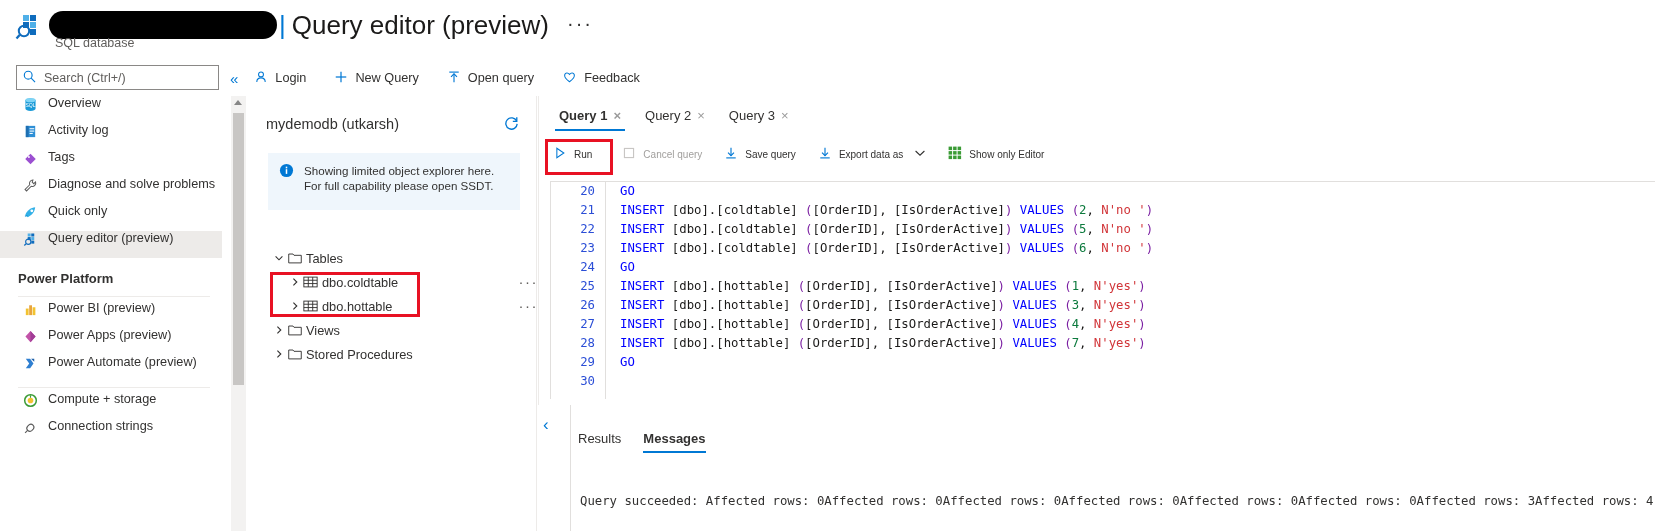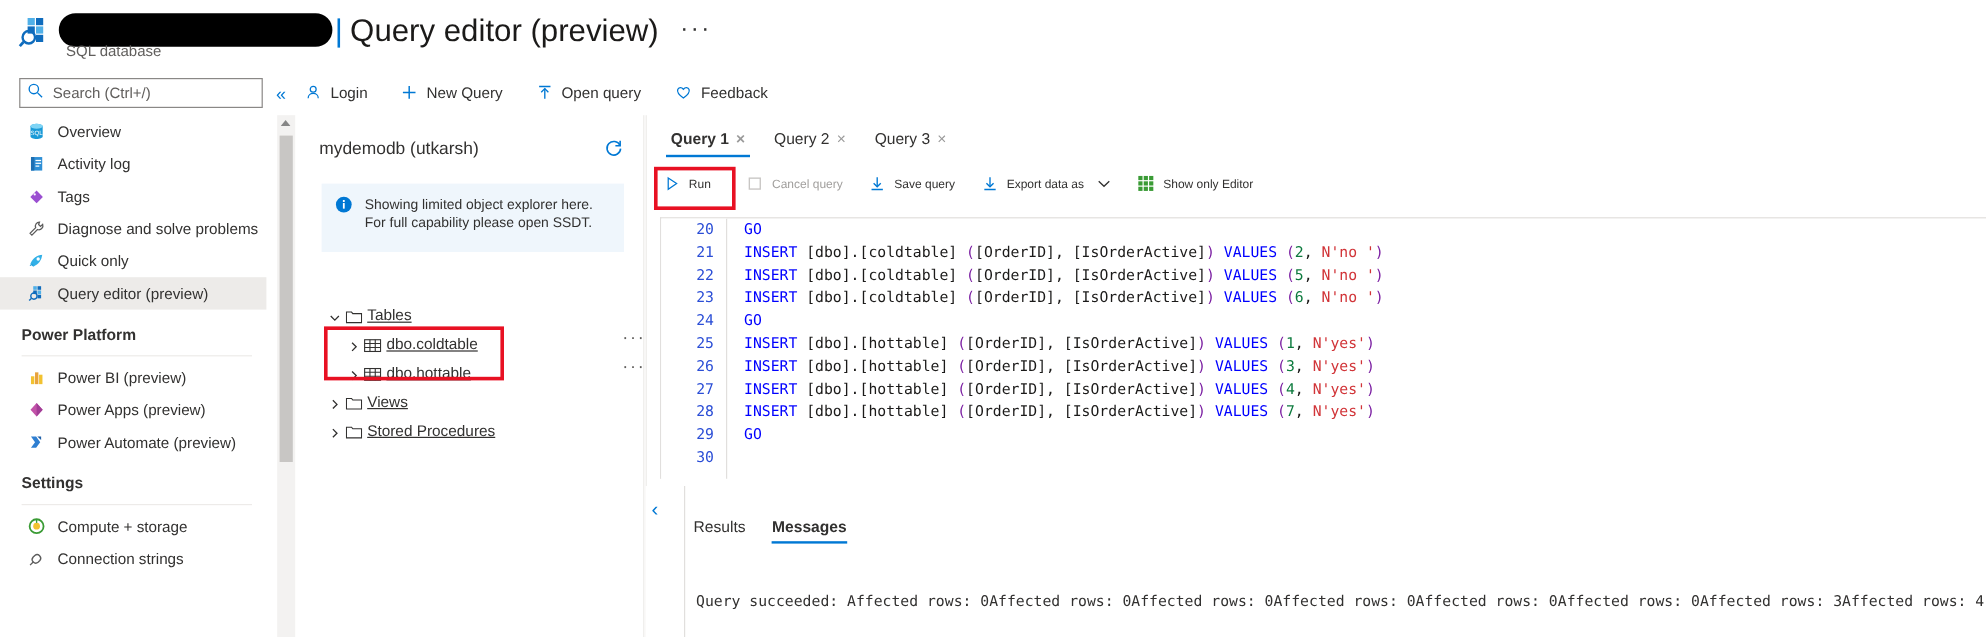--- a/index.html
+++ b/index.html
@@ -36,21 +36,21 @@
   .searchbox .magnifier { flex:0 0 auto; }
   .searchbox input {
     border:none; outline:none; width:100%; font-size:12.5px;
     font-family:"Liberation Sans", sans-serif; color:#323130; background:transparent;
   }
   .searchbox input::placeholder { color:#605e5c; }
 
   
   .leftnav { position:absolute; left:0; top:96px; width:222px; height:435px; background:#fff; }
   .nav-item {
-    height:27px; display:flex; align-items:center; gap:10px;
+    height:27px; display:flex; gap:10px;
     padding-left:22px; font-size:12.7px; color:#323130; cursor:pointer;
   }
   .nav-item.active { background:#edebe9; }
   .nav-item .ico { width:16px; height:16px; flex:0 0 16px; display:flex; align-items:center; justify-content:center; }
   .nav-group {
     padding-left:18px; margin-top:13px; font-size:13px; font-weight:700; color:#323130; height:20px;
   }
   .nav-rule { margin:5px 12px 4px 18px; border-top:1px solid #edebe9; }
 
   
@@ -62,21 +62,21 @@
   
   .explorer { position:absolute; left:252px; top:96px; width:285px; height:435px; background:#fff; border-right:1px solid #edebe9;}
   .exp-dbname { position:absolute; left:14px; top:20px; font-size:14.5px; color:#323130; }
   .exp-refresh { position:absolute; right:16px; top:19px; cursor:pointer; }
   .info-banner {
     position:absolute; left:16px; top:57px; width:252px; height:57px; background:#eff6fc;
     display:flex; gap:9px; padding:10px 10px 0 11px;
   }
   .info-banner .txt { font-size:11.6px; line-height:15px; color:#323130; }
   .tree { position:absolute; left:14px; top:150px; width:260px; }
-  .tree-row { height:24px; display:flex; align-items:flex-end; font-size:12.8px; color:#323130; cursor:pointer; position:relative;text-decoration:underline; }
+  .tree-row { height:24px; display:flex; align-items:center; font-size:12.8px; color:#323130; cursor:pointer; position:relative; }
   .tree-row.lvl1 { padding-left:6px; }
   .tree-row.lvl2 { padding-left:22px; }
   .chev { width:14px; flex:0 0 14px; display:flex; align-items:center; justify-content:center; color:#323130;}
   .tree-ico { width:17px; flex:0 0 17px; display:flex; align-items:center; justify-content:center; margin-right:3px;}
   .row-ellipsis { position:absolute; right:-12px; top:3px; color:#605e5c; font-size:15px; letter-spacing:1.5px;}
   .redbox-tables {
     position:absolute; left:270px; top:272px; width:150px; height:45px;
     border:3px solid #e81123; pointer-events:none;
   }
 
@@ -274,21 +274,20 @@
     <div class="nav-item">
       <span class="ico">
         <svg width="15" height="15" viewBox="0 0 16 16">
           <path d="M3 3 L7.6 3 L11.2 8 L7.6 13 L3 13 L6.6 8 Z" fill="#2f7fd1"></path>
           <path d="M8.6 3 L12 3 L12 6 Z" fill="#1f5fa8"></path>
         </svg>
       </span>
       <span>Power Automate (preview)</span>
     </div>
 
-    <div class="nav-group">Settings</div>
     <div class="nav-rule"></div>
 
     <div class="nav-item">
       <span class="ico">
         <svg width="15" height="15" viewBox="0 0 16 16">
           <circle cx="8" cy="8" r="6.2" fill="none" stroke="#3a9b35" stroke-width="1.6"></circle>
           <circle cx="8" cy="8" r="3" fill="#f2c230"></circle>
           <rect x="7.4" y="2.5" width="1.2" height="2.6" fill="#3a9b35"></rect>
         </svg>
       </span>

